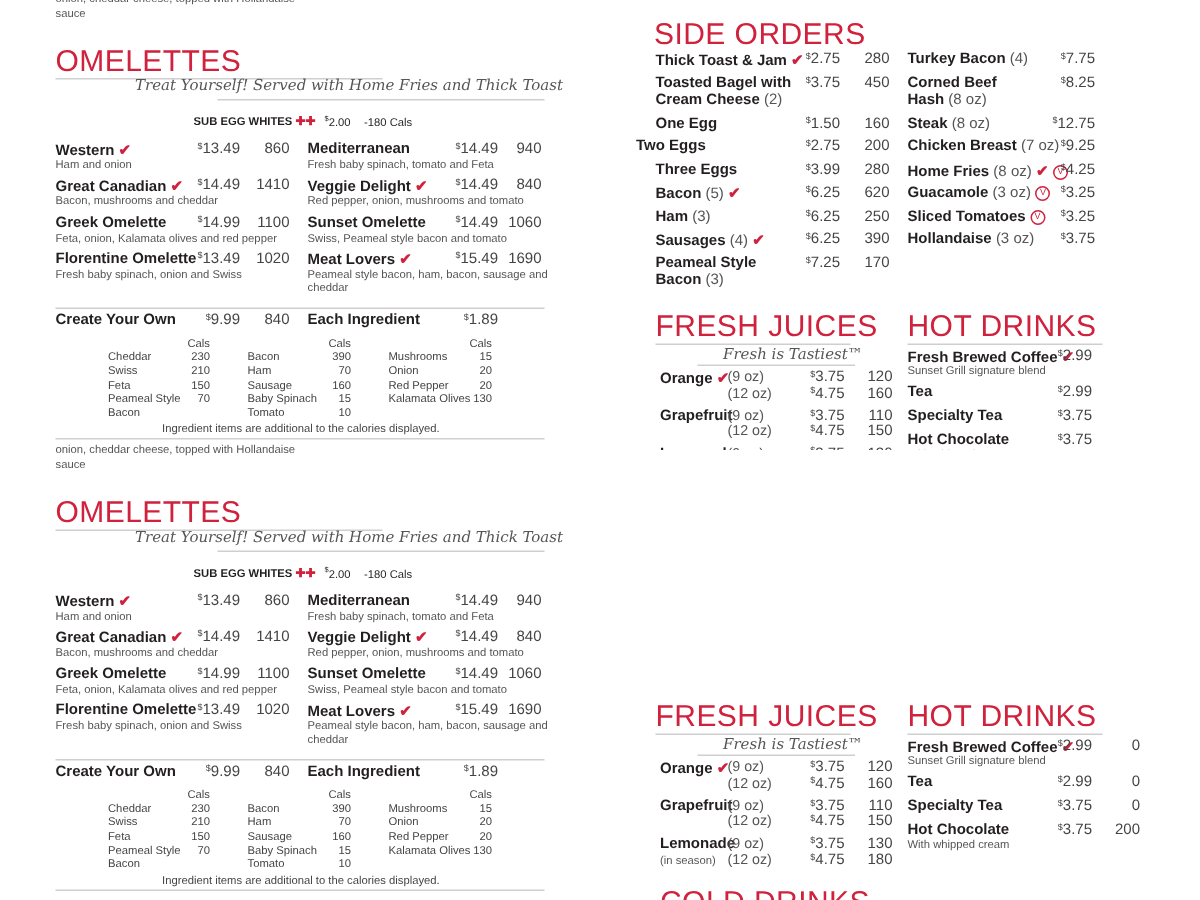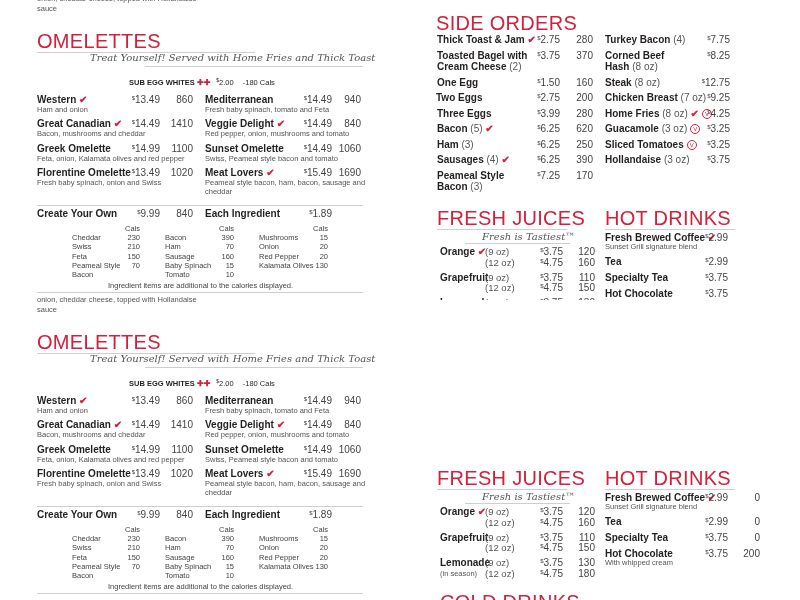--- a/index.html
+++ b/index.html
@@ -225,26 +225,26 @@
       <div class="ing" style="position: absolute; left: 259px; top: 260.9px;">Kalamata Olives</div>
       <div class="ing" style="position: absolute; left: 259px; top: 260.9px; width: 69px; text-align: right;">130</div>
       <div class="ing" style="position: absolute; left: 108px; top: 281px;">Ingredient items are additional to the calories displayed.</div>
       <div class="rule" style="position: absolute; left: 37px; top: 292px; width: 326px;"></div>
       <div class="h1" style="position: absolute; left: 436px; top: 12px;">SIDE ORDERS</div>
       <div class="nm" style="position: absolute; left: 437px; top: 34px;">Thick Toast &amp; Jam<span class="chk"> ✔</span></div>
       <span class="pr" style="position: absolute; left: 505px; top: 34px; width: 55px; text-align: right;"><sup>$</sup>2.75</span>
       <div class="cal" style="position: absolute; left: 545px; top: 34px; width: 48px; text-align: right;">280</div>
       <div class="nm" style="position: absolute; left: 437px; top: 49.5px;">Toasted Bagel with</div>
       <span class="pr" style="position: absolute; left: 505px; top: 49.5px; width: 55px; text-align: right;"><sup>$</sup>3.75</span>
-      <div class="cal" style="position: absolute; left: 545px; top: 49.5px; width: 48px; text-align: right;">370</div>
+      <div class="cal" style="position: absolute; left: 545px; top: 49.5px; width: 48px; text-align: right;">450</div>
       <div class="nm" style="position: absolute; left: 437px; top: 60.5px;">Cream Cheese<span class="sz"> (2)</span></div>
       <div class="nm" style="position: absolute; left: 437px; top: 76.5px;">One Egg</div>
       <span class="pr" style="position: absolute; left: 505px; top: 76.5px; width: 55px; text-align: right;"><sup>$</sup>1.50</span>
       <div class="cal" style="position: absolute; left: 545px; top: 76.5px; width: 48px; text-align: right;">160</div>
-      <div class="nm" style="position: absolute; left: 436px; top: 92px;">Two Eggs</div>
+      <div class="nm" style="position: absolute; left: 424px; top: 92px;">Two Eggs</div>
       <span class="pr" style="position: absolute; left: 505px; top: 92px; width: 55px; text-align: right;"><sup>$</sup>2.75</span>
       <div class="cal" style="position: absolute; left: 545px; top: 92px; width: 48px; text-align: right;">200</div>
       <div class="nm" style="position: absolute; left: 437px; top: 107.5px;">Three Eggs</div>
       <span class="pr" style="position: absolute; left: 505px; top: 107.5px; width: 55px; text-align: right;"><sup>$</sup>3.99</span>
       <div class="cal" style="position: absolute; left: 545px; top: 107.5px; width: 48px; text-align: right;">280</div>
       <div class="nm" style="position: absolute; left: 437px; top: 123px;">Bacon<span class="sz"> (5)</span><span class="chk"> ✔</span></div>
       <span class="pr" style="position: absolute; left: 505px; top: 123px; width: 55px; text-align: right;"><sup>$</sup>6.25</span>
       <div class="cal" style="position: absolute; left: 545px; top: 123px; width: 48px; text-align: right;">620</div>
       <div class="nm" style="position: absolute; left: 437px; top: 138.5px;">Ham<span class="sz"> (3)</span></div>
       <span class="pr" style="position: absolute; left: 505px; top: 138.5px; width: 55px; text-align: right;"><sup>$</sup>6.25</span>

